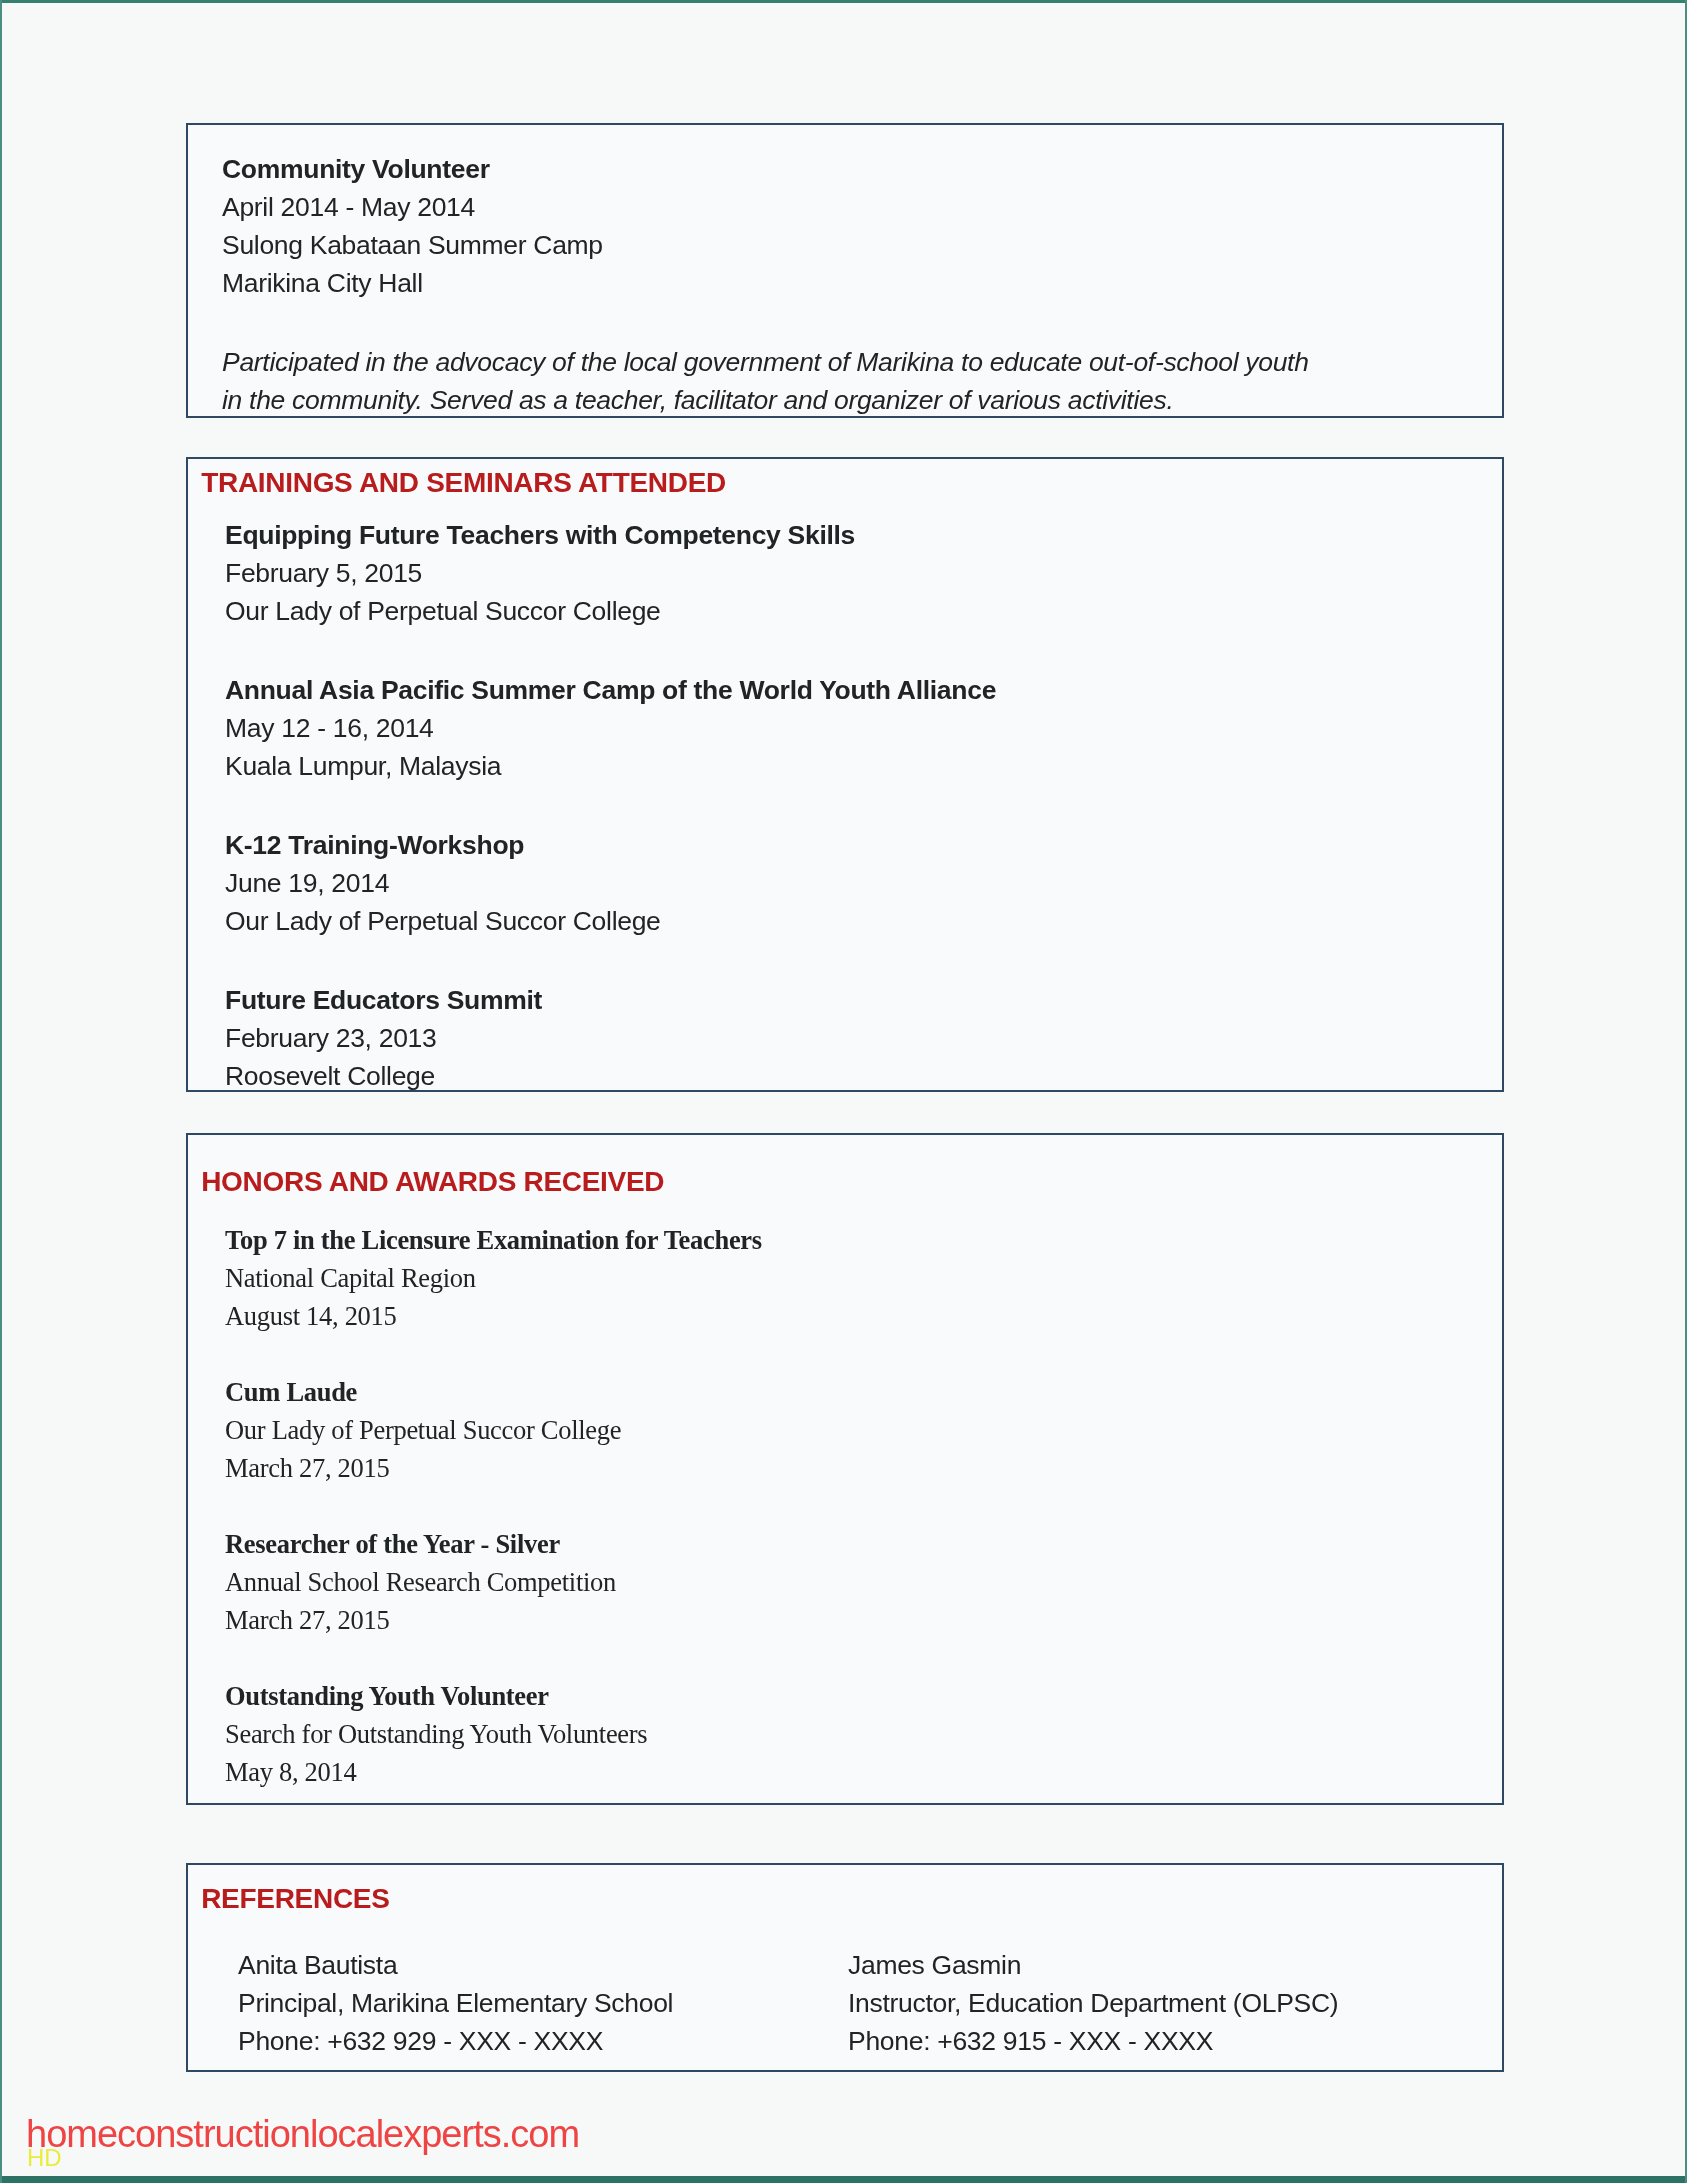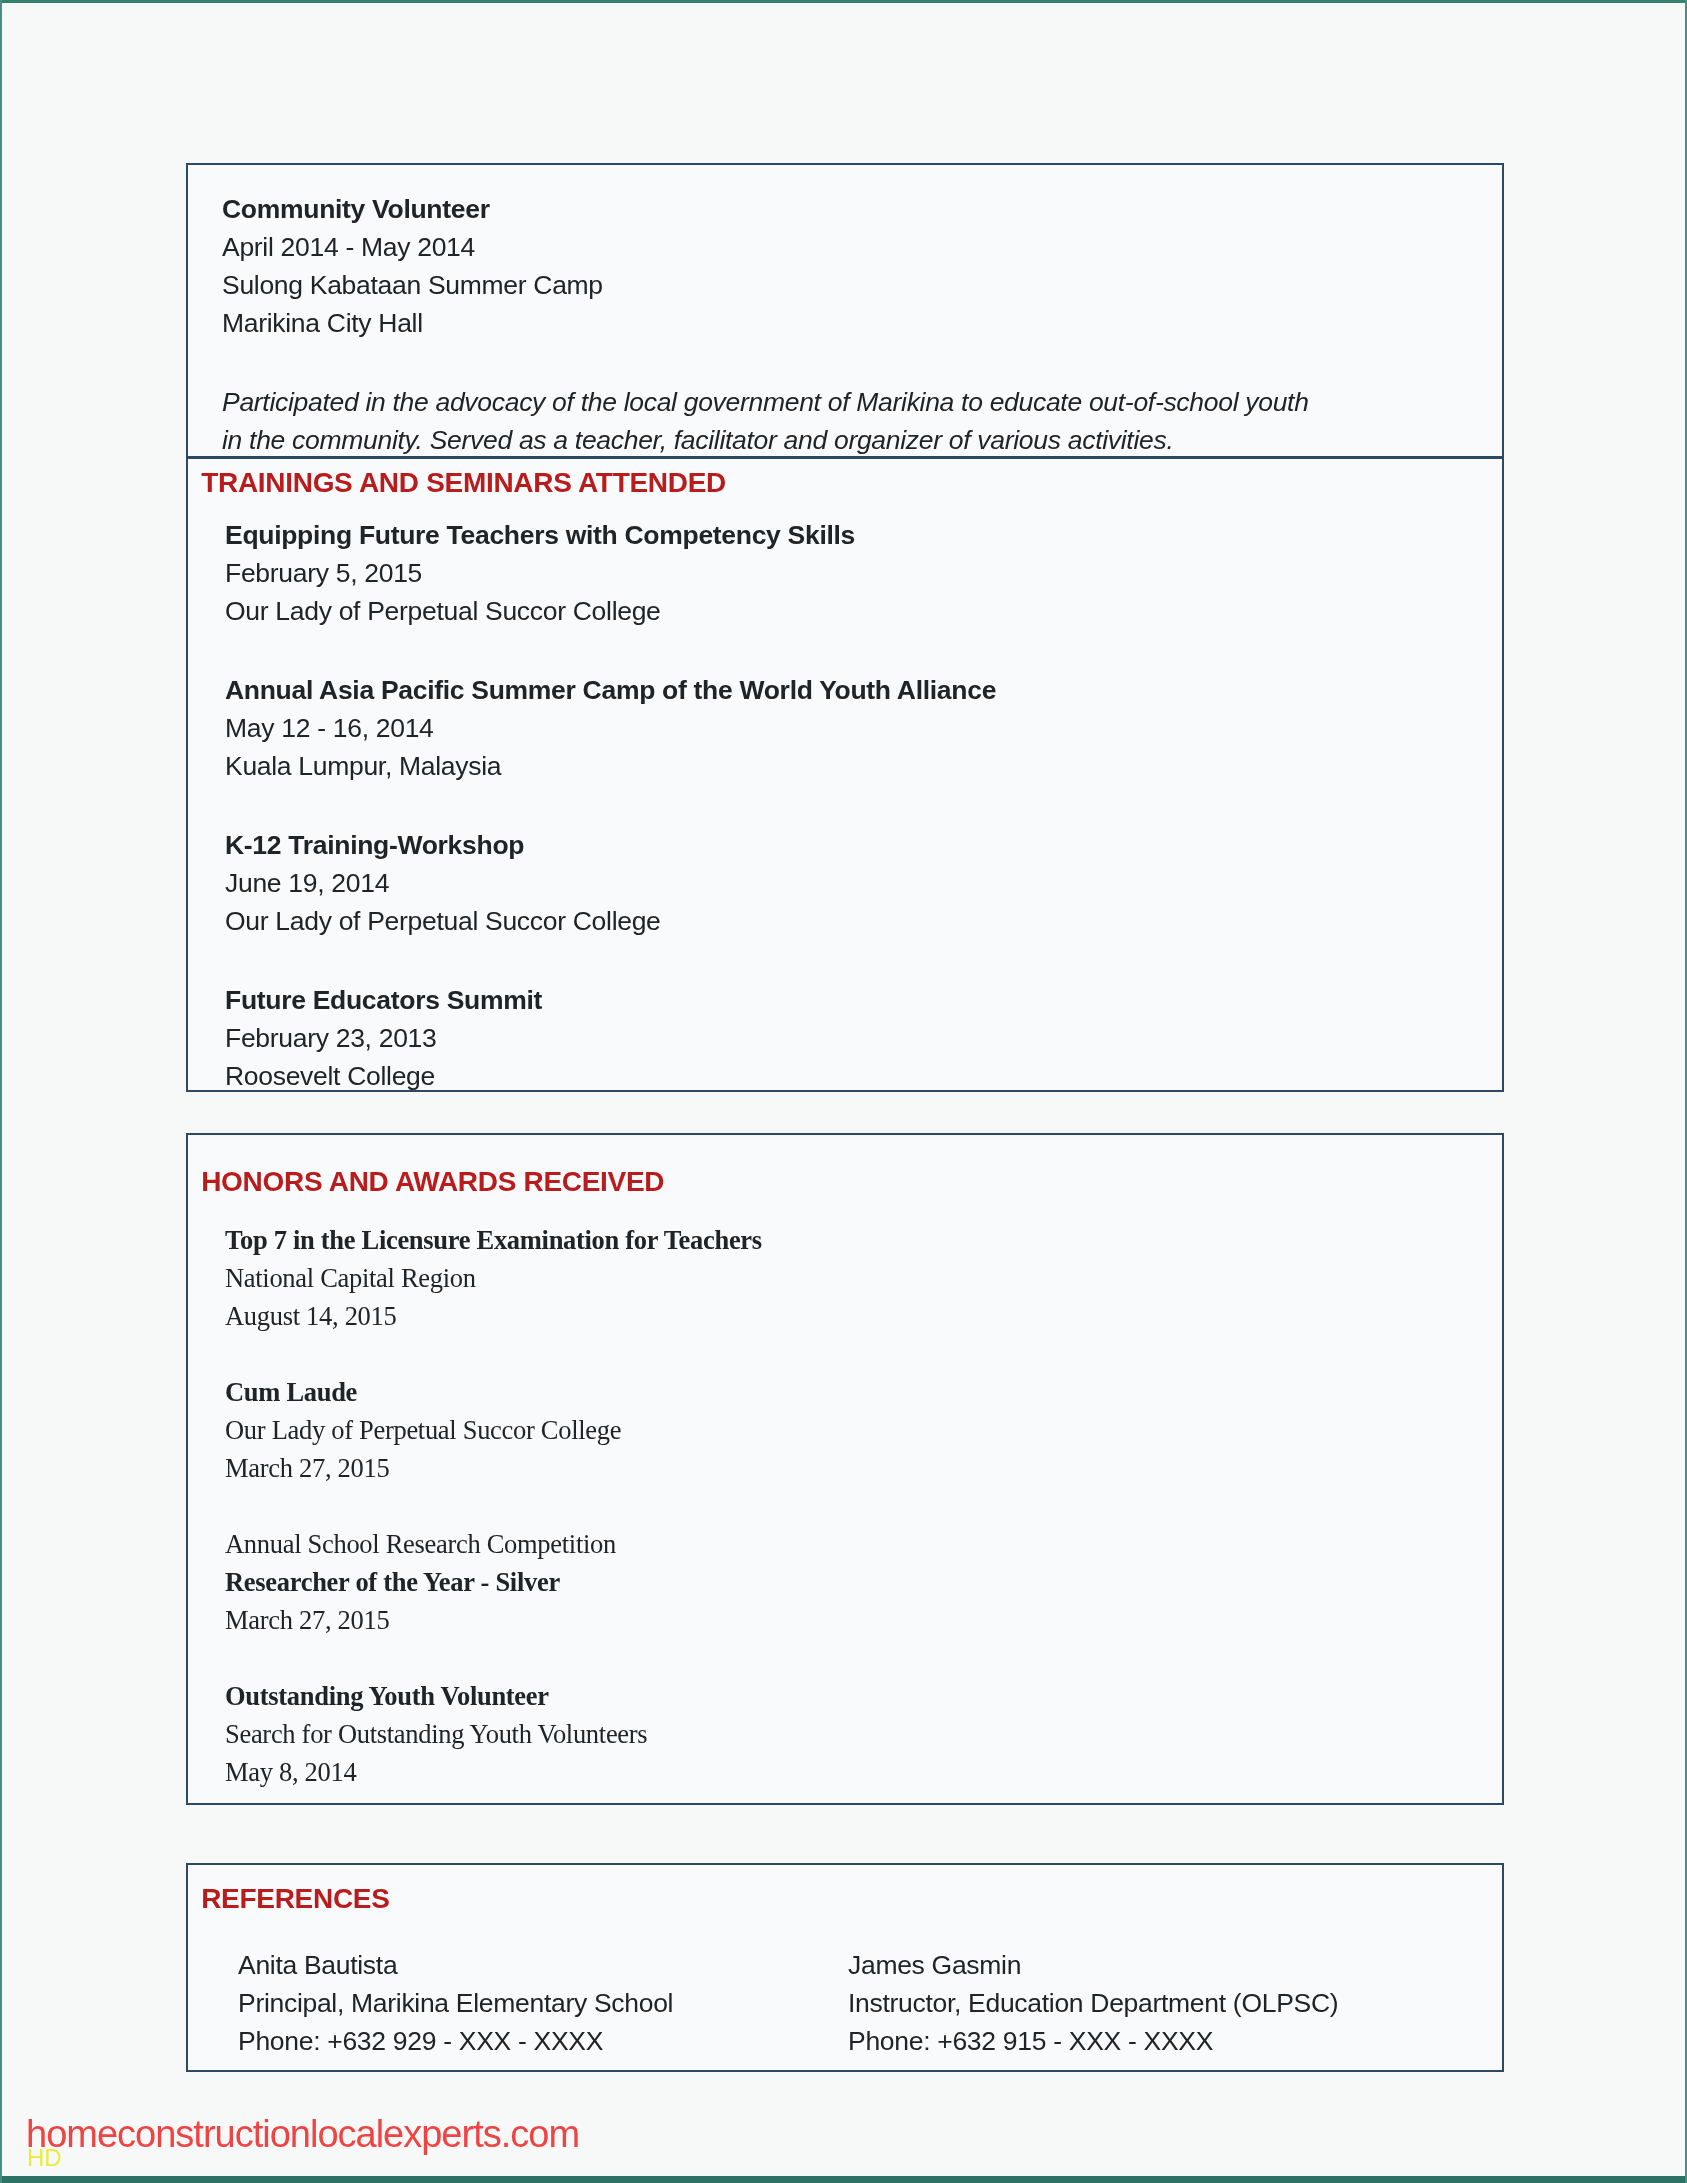--- a/index.html
+++ b/index.html
@@ -27,21 +27,21 @@
     position: absolute; bottom: 0; left: 0; right: 0; height: 6.6px;
     background: #2e7265;
   }
   .box {
     position: absolute;
     left: 184px; width: 1318px;
     border: 2.6px solid #2e4a63;
     box-sizing: border-box;
     background: #f8fafb;
   }
-  .box-experience { top: 123px;  height: 295px; padding: 24.5px 26.5px 0 34px; margin-top: 40px; }
+  .box-experience { top: 123px;  height: 295px; padding: 24.5px 26.5px 0 34px; }
   .box-trainings  { top: 457px;  height: 635px; padding: 5.3px 26.5px 0 0; }
   .box-honors     { top: 1133px; height: 672px; padding: 28px 26.5px 0 0; }
   .box-references { top: 1847px; height: 209px; padding: 14.6px 26.5px 0 0; margin-top: 16px; }
 
   .bodyline { font-size: 26.5px; line-height: 38px; }
   .bold { font-weight: bold; }
   .section-heading {
     margin: 0 0 0 13.2px;
     font-size: 28px; line-height: 38px;
     font-weight: bold;
@@ -122,22 +122,22 @@
         <div class="bodyline bold">Top 7 in the Licensure Examination for Teachers</div>
         <div class="bodyline">National Capital Region</div>
         <div class="bodyline">August 14, 2015</div>
       </div>
       <div class="entry">
         <div class="bodyline bold">Cum Laude</div>
         <div class="bodyline">Our Lady of Perpetual Succor College</div>
         <div class="bodyline">March 27, 2015</div>
       </div>
       <div class="entry">
+        <div class="bodyline bold">Researcher of the Year - Silver</div>
         <div class="bodyline">Annual School Research Competition</div>
-        <div class="bodyline bold">Researcher of the Year - Silver</div>
         <div class="bodyline">March 27, 2015</div>
       </div>
       <div class="entry">
         <div class="bodyline bold">Outstanding Youth Volunteer</div>
         <div class="bodyline">Search for Outstanding Youth Volunteers</div>
         <div class="bodyline">May 8, 2014</div>
       </div>
     </div>
   </section>
 

